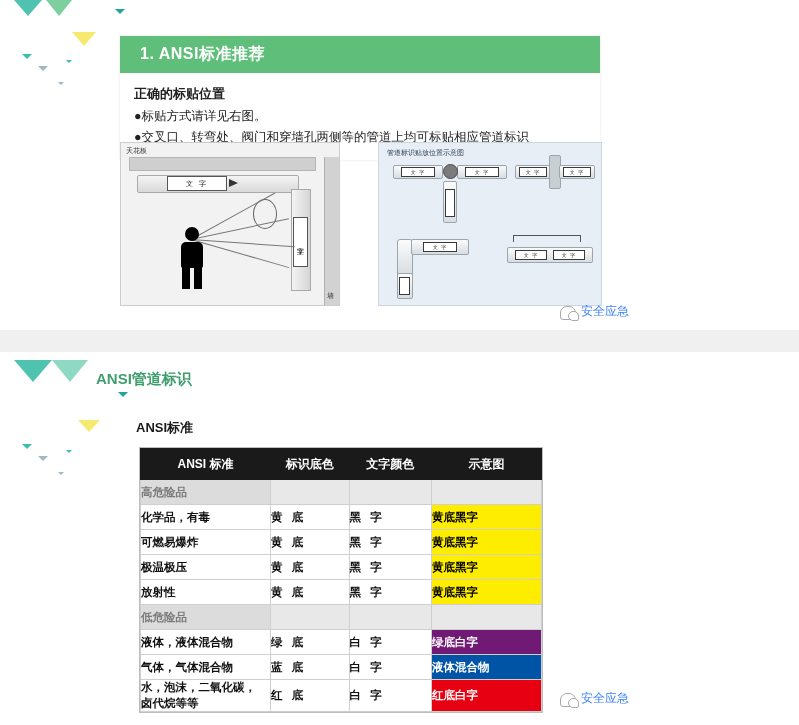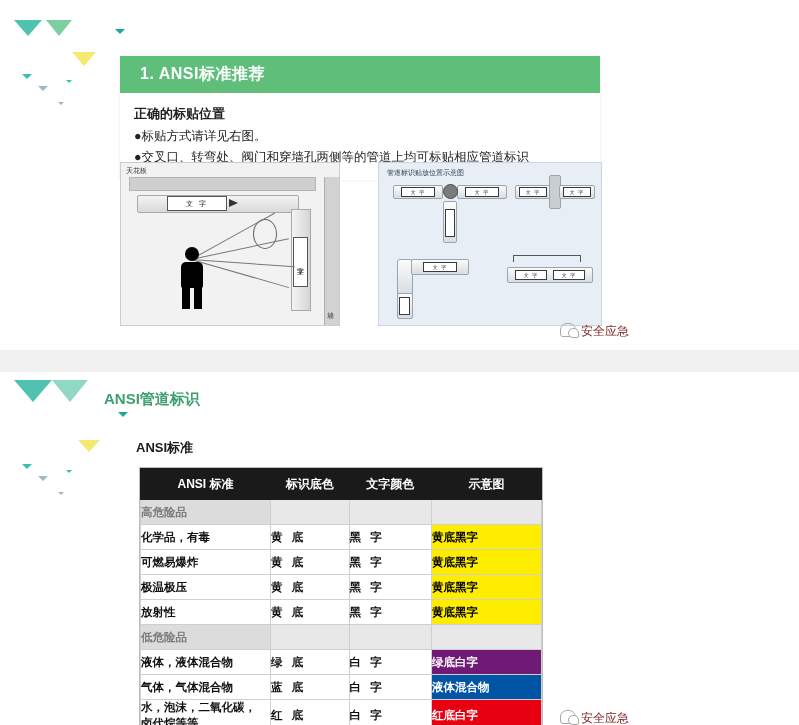--- a/index.html
+++ b/index.html
@@ -12,21 +12,20 @@
     background: #ffffff;
     font-family: "Liberation Sans", sans-serif;
     color: #222;
     overflow: hidden;
     position: relative;
   }
   .page {
     position: relative;
     width: 799px;
     height: 633px;
-    margin-top: 20px;
   }
 
   
   .tri {
     position: absolute;
     width: 0;
     height: 0;
     border-style: solid;
     border-width: 14px 14px 0 14px;
     border-color: #4fc3b0 transparent transparent transparent;
@@ -196,23 +195,23 @@
     width: 13px; height: 13px;
     border-radius: 50%;
     background: #7b7b7b;
     border: 1px solid #4d4d4d;
   }
 
   
   .wm {
     position: absolute;
     font-size: 12px;
-    color: #7f1d1d;
+    color: #3b82f6;
     display: flex;
-    align-items: flex-start;
+    align-items: flex-end;
     gap: 5px;
     font-family: Liberation Mono, monospace;
   }
   .wm .wechat {
     display: inline-block;
     width: 14px; height: 12px;
     border: 1px solid #a8a8a8;
     border-radius: 7px 7px 6px 3px;
     position: relative;
   }
@@ -230,21 +229,21 @@
   .band {
     position: absolute;
     left: 0; top: 330px;
     width: 799px; height: 22px;
     background: #f0f0f0;
   }
 
   
   .sec2-title {
     position: absolute;
-    left: 104px; top: 370px;
+    left: 96px; top: 370px;
     font-size: 15px;
     font-weight: bold;
     color: #3f9e6e;
   }
   .sec2-sub {
     position: absolute;
     left: 136px; top: 419px;
     font-size: 13px;
     font-weight: bold;
     color: #1b1b1b;

